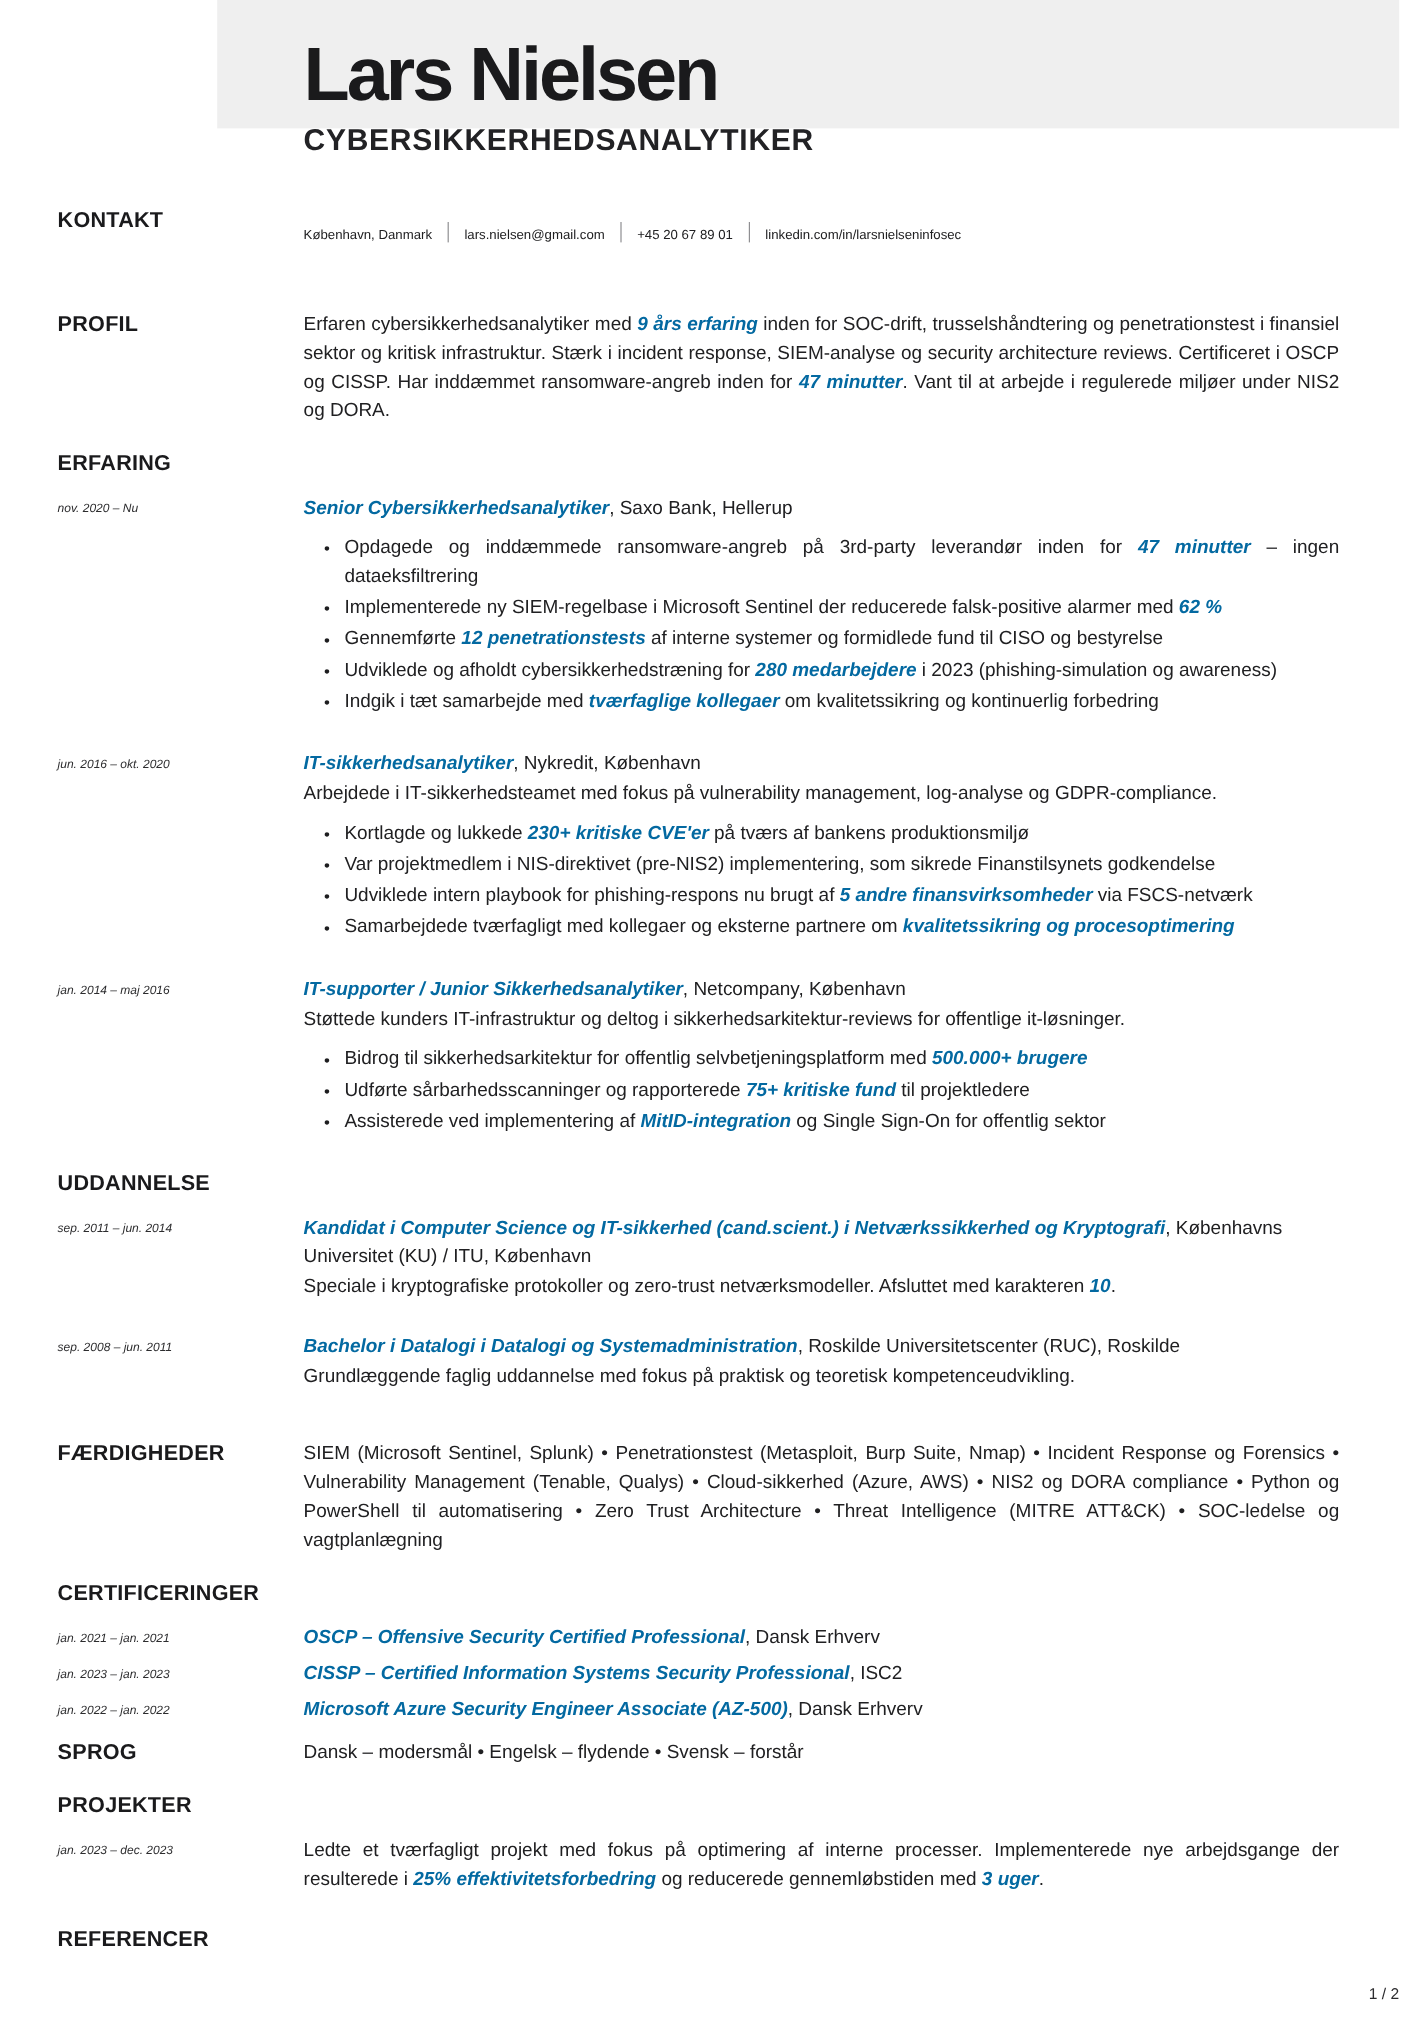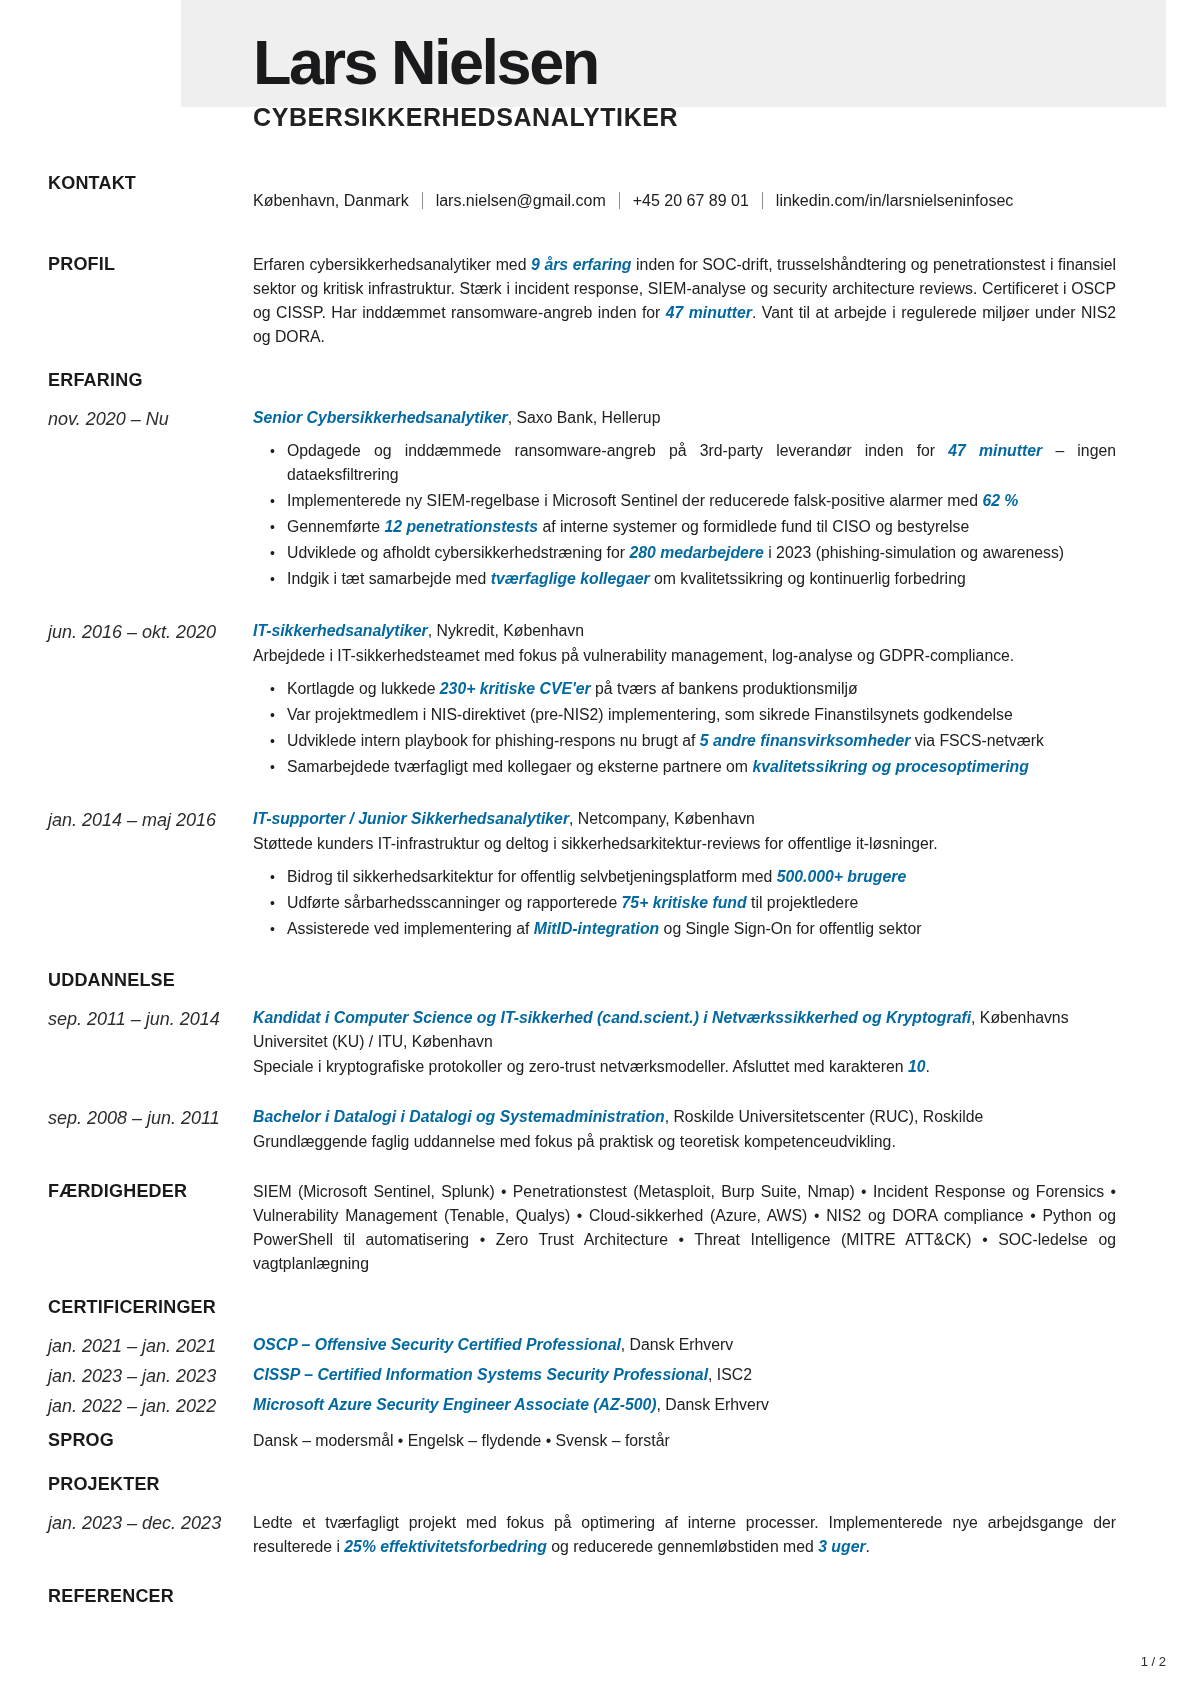--- a/index.html
+++ b/index.html
@@ -23,45 +23,45 @@
   .subtitle{
     margin-top:7px;font-size:25px;font-weight:bold;letter-spacing:.6px;color:#222225;
   }
   .content{position:relative;padding:0 50px 0 48px;}
   .row{display:grid;grid-template-columns:205px minmax(0,1fr);}
   .col-left{padding-right:18px;}
   .label{
     font-size:18px;font-weight:bold;letter-spacing:.2px;color:#1a1a1c;line-height:22px;
   }
   .heading-row{margin-top:20px;margin-bottom:15px;}
-  .row.text-row{margin-top:24px;}
+  .row.text-row{margin-top:40px;}
   .row.sec-kontakt{margin-top:40px;}
   .row.sec-sprog{margin-top:12px;}
   .entry-row{margin-bottom:26px;}
   .entry-row.sec-certificeringer{margin-bottom:6px;}
   .date{
-    display:block;font-size:18px;font-style:italic;color:#2c2c2e;
+    display:block;font-size:10px;font-style:italic;color:#2c2c2e;
     line-height:20px;padding-top:3px;
   }
   .body-text,.entry-title,.entry-desc{
     margin:0;font-size:15.8px;line-height:24px;color:#202022;
   }
   .body-text{text-align:justify;}
   .entry-title{text-align:left;}
   .entry-desc{text-align:justify;margin-top:1px;}
   .b{font-weight:bold;color:#0369a1;font-style:italic;}
   ul.bullets{margin:9px 0 0;padding:0;list-style:none;}
   ul.bullets li{
     position:relative;padding-left:34px;margin-bottom:2px;
     font-size:15.8px;line-height:24px;text-align:justify;color:#202022;
   }
   ul.bullets li::before{
     content:"•";position:absolute;left:17px;top:0;font-size:14px;color:#1d1d1f;
   }
-  .contact-line{font-size:16px;line-height:24px;color:#202022;padding-top:1px;}
+  .contact-line{font-size:11px;line-height:24px;color:#202022;padding-top:1px;}
   .sep{
     display:inline-block;width:1px;height:17px;background:#8f8f92;
     margin:0 13px;vertical-align:-3px;
   }
   .footer{
     position:absolute;left:0;right:0;bottom:14px;text-align:right;
     font-size:13px;color:#2c2c2e;
   }
 </style>
 </head>

